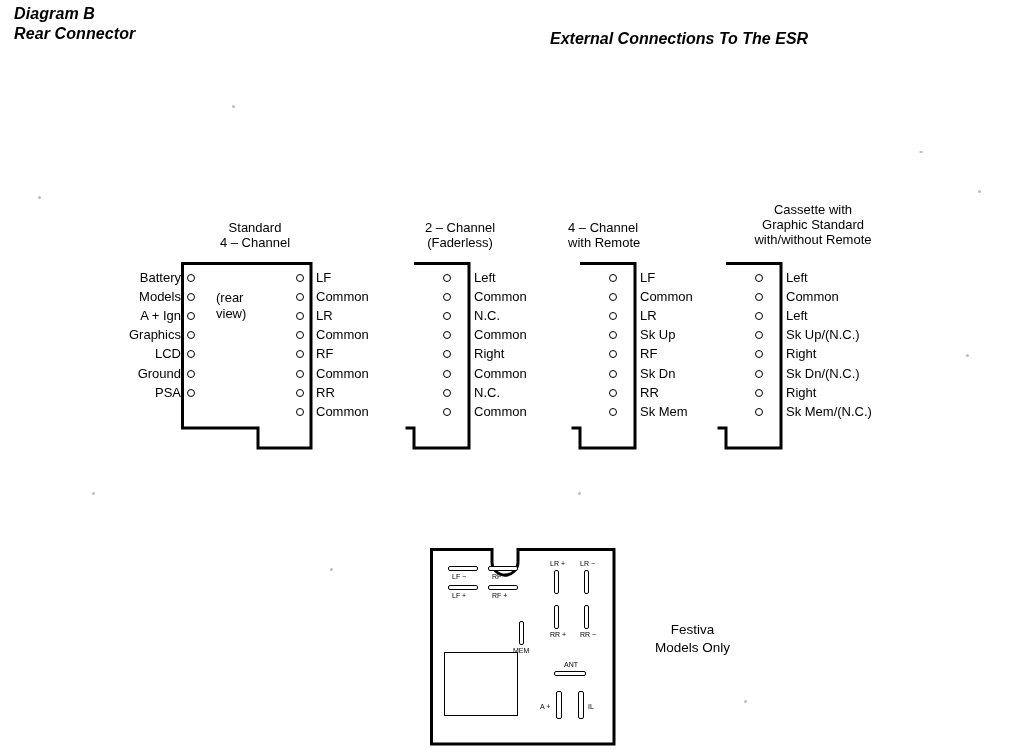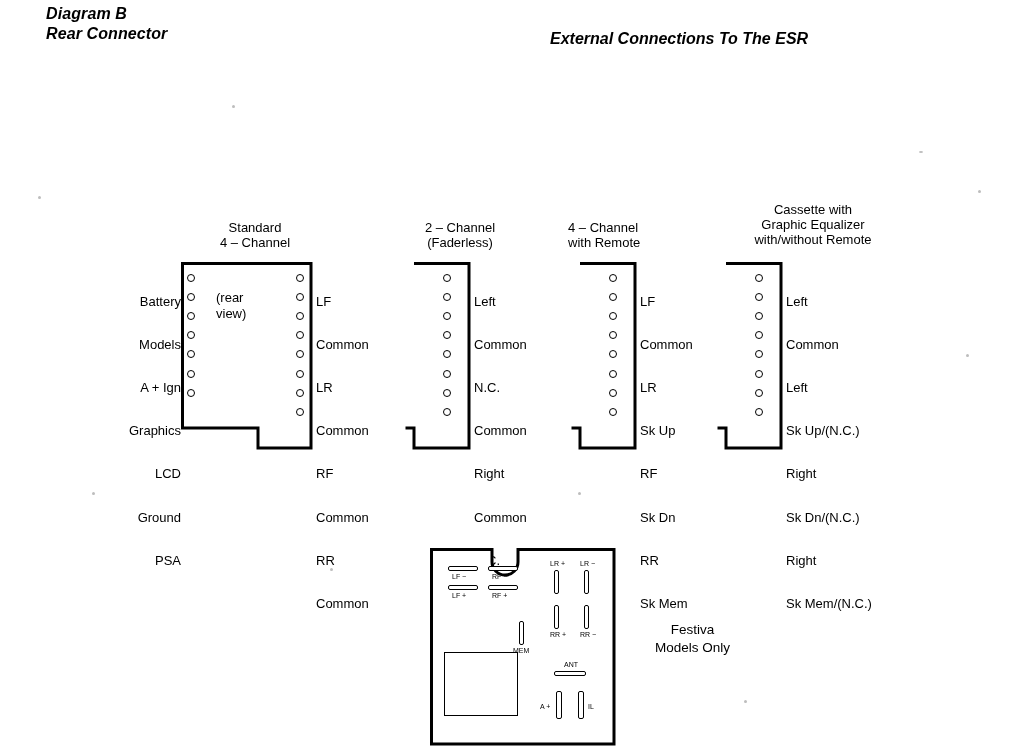--- a/index.html
+++ b/index.html
@@ -18,21 +18,20 @@
   .abs { position: absolute; }
 
   
   #diagram-title {
     left: 14px; top: 4px;
     font-size: 16px;
     font-weight: bold;
     font-style: italic;
     line-height: 20px;
     letter-spacing: 0.1px;
-    margin-left: 32px;
   }
   #esr-block {
     left: 550px; top: 29px;
     width: 460px;
   }
   #esr-block .esr-head {
     font-size: 16px;
     font-weight: bold;
     font-style: italic;
     line-height: 20px;
@@ -82,21 +81,20 @@
   
   .label-stack {
     position: absolute;
     display: flex;
     flex-direction: column;
   }
   .label-stack > div {
     height: 19.2px;
     display: flex;
     align-items: center;
-    margin-top: 24px;
   }
   .label-stack.right > div { justify-content: flex-start; }
   .label-stack.left  > div { justify-content: flex-end; }
 
   .rear-view {
     position: absolute;
     font-size: 13px;
     line-height: 16px;
     text-align: left;
     white-space: nowrap;
@@ -405,21 +403,21 @@
       </div>
     <div>
         <span class="lbl lbl-right">Sk Mem</span>
       </div>
   </div>
 </div>
 
 <div class="conn-group">
   <div class="conn-heading" style="left:723px; top:202px; width:180px;">
     <div>Cassette with</div>
-    <div>Graphic Equalizer</div>
+    <div>Graphic Standard</div>
     <div>with/without Remote</div>
   </div>
 
   <svg class="abs" style="left:716px; top:262px;" width="68" height="188">
     <path d="M 10,1.5 L 65,1.5 L 65,186 L 10,186 L 10,166 L 1.5,166" fill="none" stroke="#000000" stroke-width="3" stroke-linejoin="miter"></path>
   </svg>
 
   <div class="pin-col" style="left:755px; top:268px;">
     <div class="pin-row">
         <span class="pin"></span>

